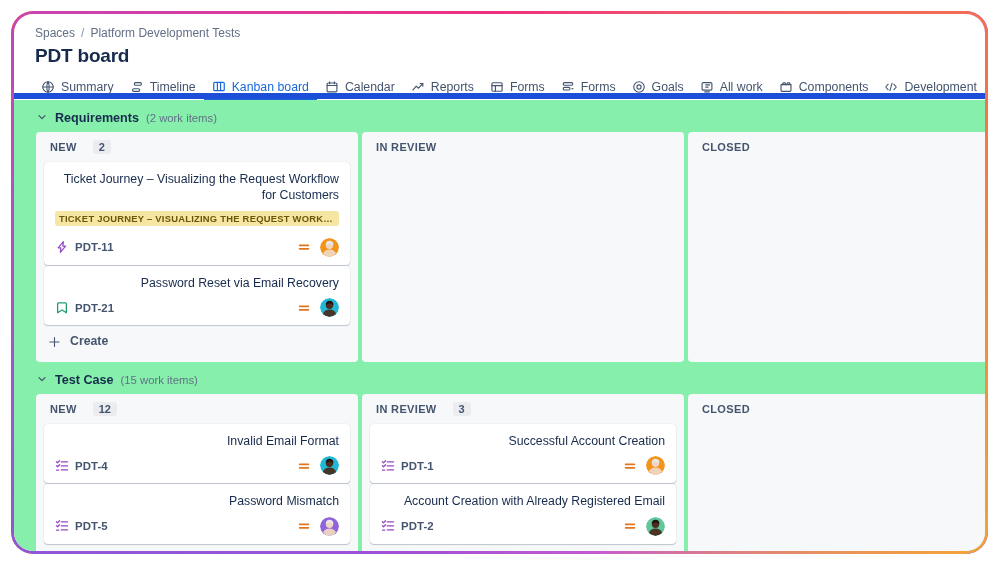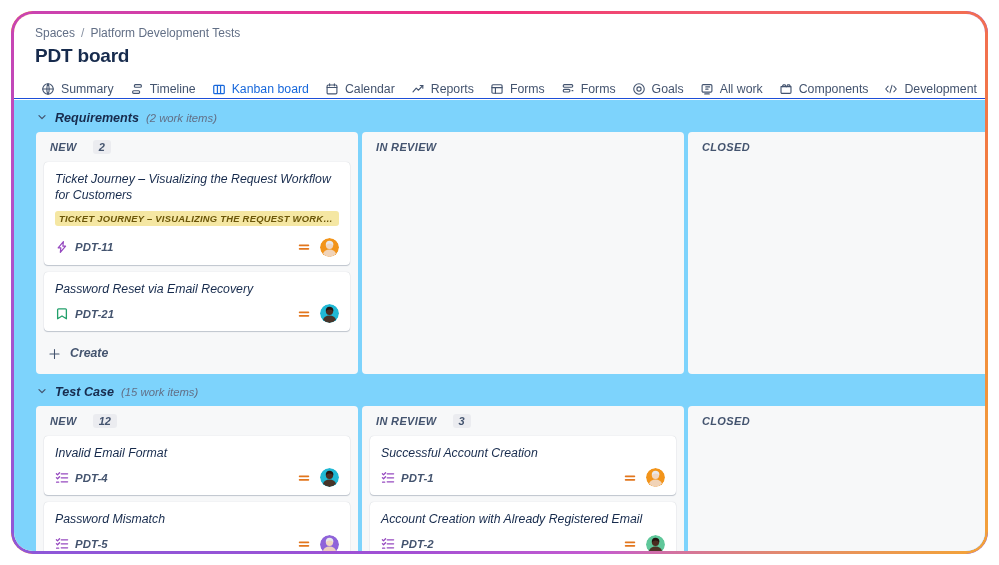--- a/index.html
+++ b/index.html
@@ -55,42 +55,41 @@
     padding: 5px 0 0 21px;
     font-size: 19px; font-weight: bold; color: #172b4d;
     letter-spacing: -0.2px;
   }
 
   
   .tabbar {
     display: flex; align-items: center;
     gap: 2px;
     padding: 11px 0 0 19px;
-    border-bottom: 1px solid #1d4ed8;
+    border-bottom: 6px solid #1d4ed8;
     height: 32px;
   }
   .tab {
     display: flex; align-items: center; gap: 6px;
     padding: 0 8px; height: 27px;
     font-size: 12.3px; color: #44546f;
     cursor: pointer; white-space: nowrap;
     border-bottom: 2px solid transparent;
     position: relative; top: 2px;
   }
   .tab.active { color: #1868db; font-weight: normal; border-bottom-color: #1868db; }
   .tab .ic { display: inline-flex; width: 14px; height: 14px; align-items: center; justify-content: center; }
   .tab .ic svg { display: block; }
 
   
   .board {
     position: absolute;
     top: 86px; left: 0; right: 0; bottom: 0;
     overflow: hidden;
-    background: #7dd3fc;
-    font-style: italic;
+    background: #86efac;
   }
 
   .swimlane { padding: 0 0 0 0; }
   .swim-head {
     display: flex; align-items: baseline; gap: 7px;
     padding: 10px 0 7px 22px;
   }
   .swim-chev {
     width: 12px; height: 12px; color: #44546f;
     display: inline-flex; align-items: center; justify-content: center;
@@ -116,21 +115,21 @@
     display: flex; align-items: center; gap: 16px;
     height: 30px; padding: 0 14px;
     font-size: 11px; font-weight: bold; letter-spacing: .35px;
     color: #44546f; text-transform: uppercase;
   }
   .col-count {
     background: #ebecf0; color: #44546f;
     border-radius: 3px; font-size: 11px; font-weight: bold;
     padding: 1px 6px; letter-spacing: 0;
   }
-  .col-body { padding: 0 8px 8px 8px; display: flex; flex-direction: column; gap: 7px; }
+  .col-body { padding: 0 8px 8px 8px; display: flex; flex-direction: column; gap: 1px; text-align: right; }
 
   .card {
     background: #fff;
     border-radius: 4px;
     box-shadow: 0 1px 1px rgba(9,30,66,.22), 0 0 1px rgba(9,30,66,.22);
     padding: 9px 11px 8px 11px;
     cursor: pointer;
   }
   .card-title {
     font-size: 12.3px; color: #172b4d; line-height: 1.33;

